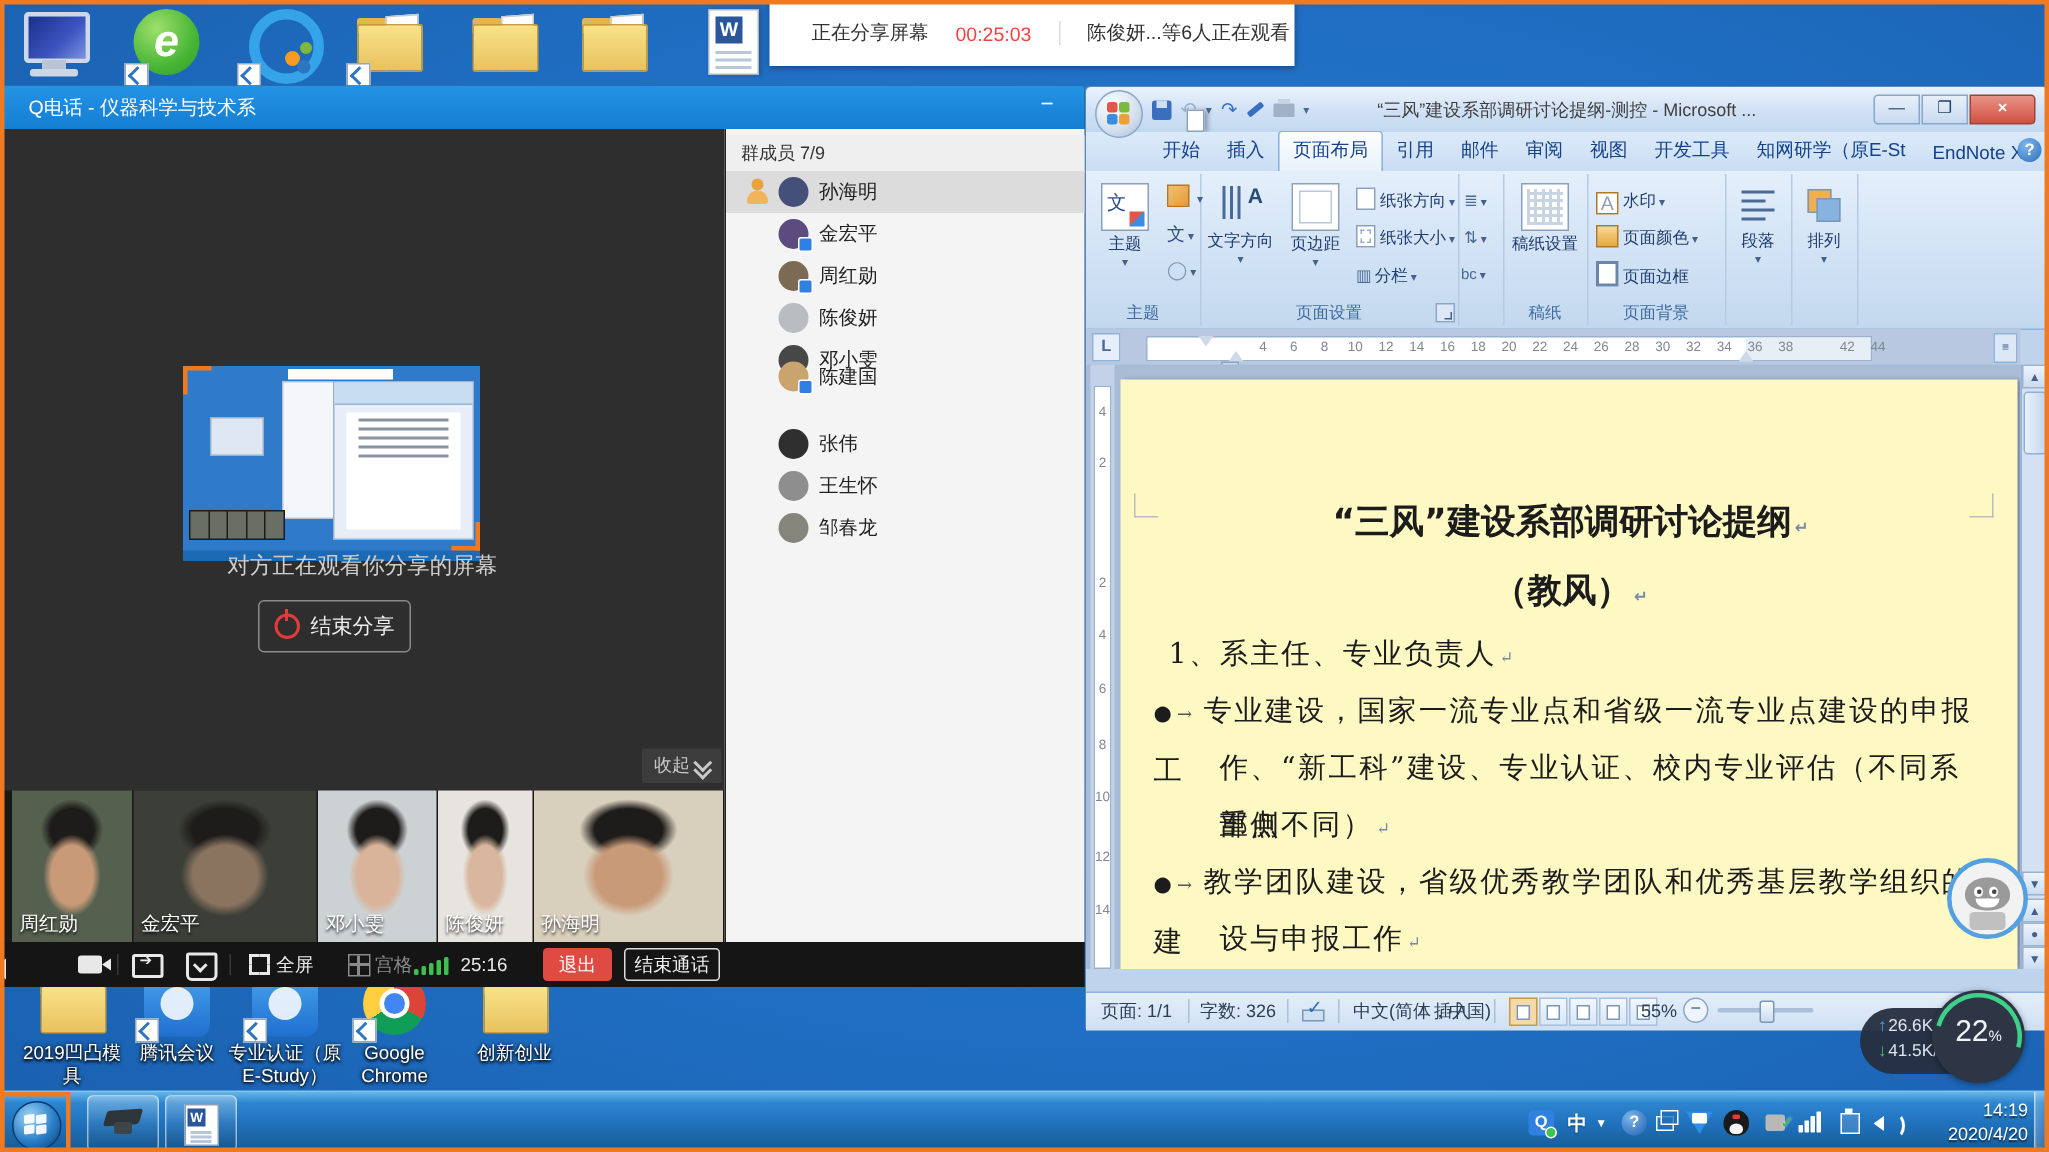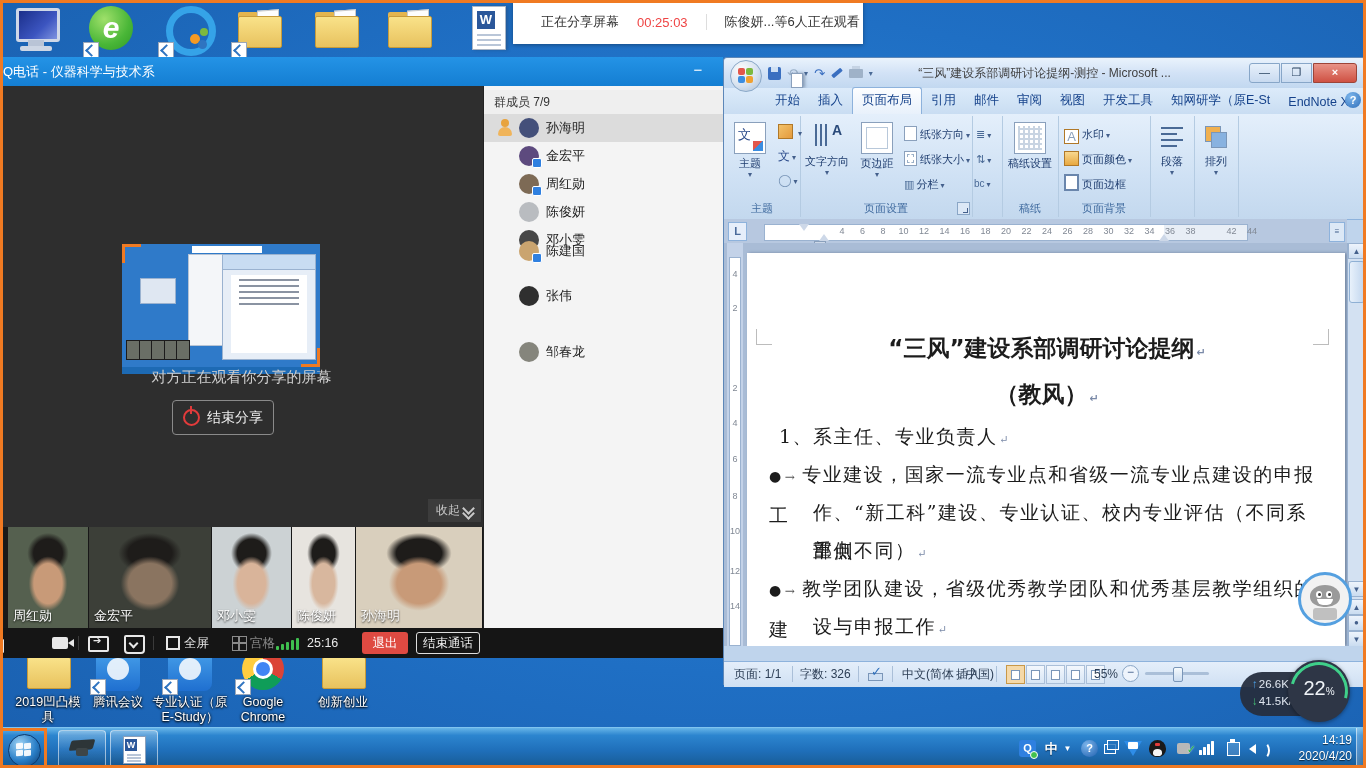--- a/index.html
+++ b/index.html
@@ -33,21 +33,21 @@
   
   .share-toolbar{position:absolute;left:513px;top:0;width:350px;height:44px;background:#fff;z-index:45;
     box-shadow:0 1px 4px rgba(0,0,0,.35);display:flex;align-items:center;font-size:13px;color:#333;}
   .share-toolbar .st{margin-left:28px;}
   .share-toolbar .tm{margin-left:18px;color:#ef4444;}
   .share-toolbar .sep{width:1px;height:16px;background:#ddd;margin-left:18px;}
   .share-toolbar .vw{margin-left:18px;}
 
   
   .qq{position:absolute;left:0;top:57px;width:723px;height:601px;z-index:20;background:#2e2e2e;}
-  .qq-title{position:absolute;left:0;top:0;right:0;height:29px;background:linear-gradient(180deg,#2493e6,#147ed2);color:#fff;font-size:13px;line-height:29px;padding-left:3px;}
+  .qq-title{position:absolute;left:0;top:0;right:0;height:29px;background:linear-gradient(180deg,#2493e6,#147ed2);color:#fff;font-size:13px;line-height:29px;padding-left:19px;}
   .qq-min{position:absolute;right:12px;top:0;width:26px;height:29px;color:#fff;font-size:15px;text-align:center;line-height:26px;}
   .qq-body{position:absolute;left:0;top:29px;right:0;bottom:30px;}
   .share-area{position:absolute;left:0;top:0;width:483px;bottom:0;background:#2e2e2e;}
   
   .mp{position:absolute;left:122px;top:158px;width:198px;height:130px;background:#2f7ac9;overflow:hidden;}
   .mp .mbar{position:absolute;left:70px;top:2px;width:70px;height:7px;background:#fff;}
   .mp .mwin{position:absolute;right:4px;top:10px;width:92px;height:104px;background:#e7eef7;border:1px solid #9ab2d0;}
   .mp .mrib{position:absolute;left:0;top:0;right:0;height:14px;background:#c8dcf2;border-bottom:1px solid #9ab2d0;}
   .mp .mpage{position:absolute;left:8px;top:20px;right:8px;bottom:6px;background:#fff;}
   .mp .mln{height:2px;background:#8a93a2;margin:4px 8px 0 8px;}
@@ -186,21 +186,21 @@
   .ind-fl{left:34px;top:-1px;border-left:5px solid transparent;border-right:5px solid transparent;border-top:7px solid #cdd8e8;}
   .ind-h{left:54px;top:9px;border-left:5px solid transparent;border-right:5px solid transparent;border-bottom:7px solid #cdd8e8;}
   .ind-hb{position:absolute;left:49px;top:16px;width:10px;height:3px;background:#cdd8e8;border:1px solid #8aa0bc;}
   .ind-r{left:394px;top:9px;border-left:5px solid transparent;border-right:5px solid transparent;border-bottom:7px solid #cdd8e8;}
   .ruler-toggle{position:absolute;right:-16px;top:3px;width:14px;height:18px;background:#dce8f6;border:1px solid #8db2dc;font-size:8px;color:#44608c;text-align:center;line-height:18px;}
   
   .docarea{position:absolute;left:0;top:185px;right:0;height:403px;background:#a9bcd6;overflow:hidden;}
   .vruler{position:absolute;left:3px;top:0;width:16px;bottom:0;background:#c3d2e8;}
   .vruler .seg{position:absolute;left:2px;right:2px;top:14px;bottom:0;background:#fff;border:1px solid #9ab2d0;}
   .vruler .num{position:absolute;left:0;width:16px;text-align:center;font-size:9px;color:#808894;}
-  .page{position:absolute;left:23px;top:10px;width:598px;height:393px;background:#ffffff;box-shadow:2px 0 3px rgba(40,60,90,.4);}
+  .page{position:absolute;left:23px;top:10px;width:598px;height:393px;background:#fef9c3;box-shadow:2px 0 3px rgba(40,60,90,.4);}
   .cmark{position:absolute;width:15px;height:15px;}
   .cmark.tl{left:9px;top:76px;border-left:1px solid #bcbcbc;border-bottom:1px solid #bcbcbc;}
   .cmark.tr{left:566px;top:76px;border-right:1px solid #bcbcbc;border-bottom:1px solid #bcbcbc;}
   .doctext{position:absolute;left:22px;top:72px;width:556px;color:#1c1c1c;}
   .dl{position:relative;}
   .dl .eol{color:#7a8aa8;font-size:11px;margin-left:2px;}
   .dl-t{height:46px;line-height:46px;text-align:center;font-weight:bold;font-size:23px;font-family:"DejaVu Sans",sans-serif;}
   .dl-b,.dl-bu,.dl-bc{height:38px;line-height:38px;font-size:19px;font-family:"DejaVu Serif",serif;letter-spacing:1.5px;}
   .dl-b{padding-left:10px;}
   .dl-bu .bul{font-size:14px;margin-right:2px;}
@@ -443,20 +443,24 @@
             </div>
             <div class="m-row" style="top: 123px;">
               <span class="av" style="background: rgb(202, 164, 111);"></span>
               <span class="badge"></span>
               <span class="nm">陈建国</span>
             </div>
             <div class="m-row" style="top: 168px;">
               <span class="av" style="background: rgb(47, 47, 47);"></span>
               <span class="nm">张伟</span>
             </div>
+            <div class="m-row" style="top: 196px;">
+              <span class="av" style="background: rgb(142, 142, 142);"></span>
+              <span class="nm">王生怀</span>
+            </div>
             <div class="m-row" style="top: 224px;">
               <span class="av" style="background: rgb(133, 133, 124);"></span>
               <span class="nm">邹春龙</span>
             </div>
           </div>
       </div>
     </div>
     <div class="qq-ctrl">
       <span class="i-spk"></span>
       <span class="i-cam"></span>

